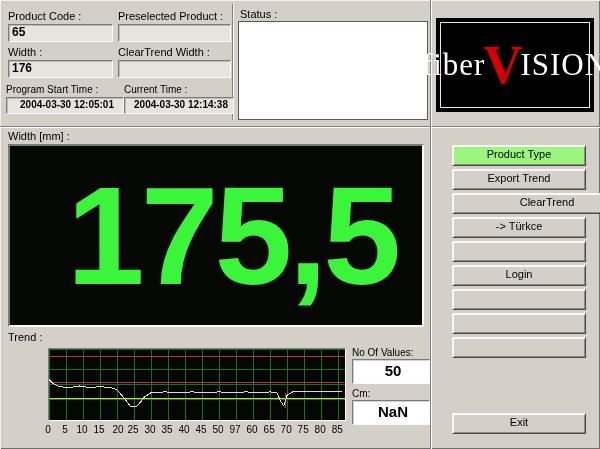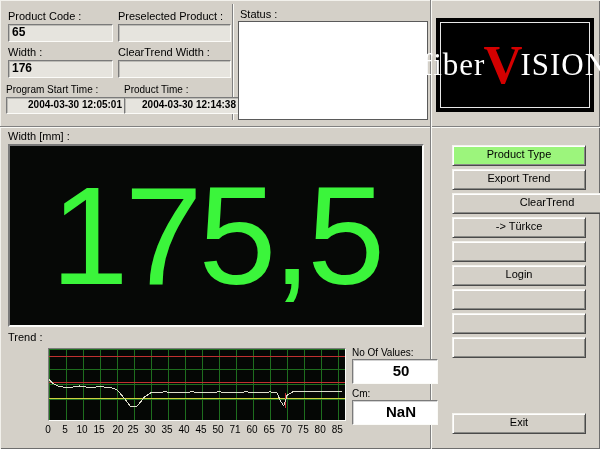--- a/index.html
+++ b/index.html
@@ -12,21 +12,21 @@
   }
   .abs{position:absolute;}
   .lbl{font-size:11px;white-space:nowrap;}
   .lbl-sm{font-size:10px;white-space:nowrap;}
   .box{
     position:absolute;background:#e6e4de;
     border:1px solid;border-color:#7a7a7a #fbfbf8 #fbfbf8 #7a7a7a;
     box-shadow: inset 1px 1px 0 rgba(0,0,0,0.18);
     font-size:12px;font-weight:bold;line-height:15px;padding-left:3px;
   }
-  .box.center{text-align:center;padding-left:12px;}
+  .box.center{text-align:center;padding-left:4px;}
   .box.white{background:#ffffff;}
   .box.time{font-size:10px;line-height:14px;}
   .box.big{font-size:15px;line-height:22px;}
   .btn{
     position:absolute;left:452px;width:132px;height:19px;
     background:#d4d0c8;
     border:1px solid;border-color:#f4f3ee #4a4a4a #4a4a4a #f4f3ee;
     box-shadow: inset 1px 1px 0 #ffffff, inset -1px -1px 0 #8a8a86;
     font-size:11px;text-align:center;line-height:17px;cursor:default;
     white-space:nowrap;
@@ -34,21 +34,21 @@
   .vgroove{position:absolute;width:1px;background:#808080;box-shadow:1px 0 0 #fafaf6;}
   .hgroove{position:absolute;height:1px;background:#808080;box-shadow:0 1px 0 #fafaf6;}
   .display{
     position:absolute;left:8px;top:144px;width:416px;height:183px;
     background:#060806;
     border:2px solid;border-color:#7a7a7a #fbfbf8 #fbfbf8 #7a7a7a;
     box-sizing:border-box;
   }
   .display-value{
     width:100%;height:100%;display:flex;align-items:center;justify-content:center;
-    font-size:140px;font-weight:normal;letter-spacing:-4px;
+    font-size:140px;font-weight:bold;letter-spacing:-4px;padding-left:16px;
   }
   .status-box{
     position:absolute;left:238px;top:21px;width:188px;height:97px;
     background:#ffffff;border:1px solid #5a5a5a;
   }
   .logo{
     position:absolute;left:436px;top:18px;width:158px;height:94px;
     background:#000000;display:flex;align-items:center;justify-content:center;
   }
   .logo-inner{
@@ -85,21 +85,21 @@
 
   <span class="abs lbl" style="left:8px;top:46px;">Width :</span>
   <div class="box" style="left:8px;top:60px;width:100px;height:16px;">176</div>
 
   <span class="abs lbl" style="left:118px;top:46px;">ClearTrend Width :</span>
   <div class="box" style="left:118px;top:60px;width:108px;height:16px;"></div>
 
   <span class="abs lbl-sm" style="left:6px;top:84px;">Program Start Time :</span>
   <div class="box time center" style="left:6px;top:97px;width:112px;height:15px;">2004-03-30 12:05:01</div>
 
-  <span class="abs lbl-sm" style="left:124px;top:84px;">Product Time :</span>
+  <span class="abs lbl-sm" style="left:124px;top:84px;">Current Time :</span>
   <div class="box time center" style="left:124px;top:97px;width:104px;height:15px;">2004-03-30 12:14:38</div>
 </div>
 
 <span class="abs lbl" style="left:240px;top:8px;">Status :</span>
 <div class="status-box"></div>
 
 <div class="logo">
   <div class="logo-inner">
     <span class="logo-prefix">fiber</span>
     <span class="logo-accent" style="color: rgb(212, 0, 0);">V</span>
@@ -151,21 +151,21 @@
       <span class="tick xtick" style="left: 7.01149px;">5</span>
       <span class="tick xtick" style="left: 24.023px;">10</span>
       <span class="tick xtick" style="left: 41.0345px;">15</span>
       <span class="tick xtick" style="left: 60px;">20</span>
       <span class="tick xtick" style="left: 75.0575px;">25</span>
       <span class="tick xtick" style="left: 92.069px;">30</span>
       <span class="tick xtick" style="left: 109.08px;">35</span>
       <span class="tick xtick" style="left: 126.092px;">40</span>
       <span class="tick xtick" style="left: 143.103px;">45</span>
       <span class="tick xtick" style="left: 160.115px;">50</span>
-      <span class="tick xtick" style="left: 177.126px;">71</span>
+      <span class="tick xtick" style="left: 177.126px;">97</span>
       <span class="tick xtick" style="left: 194.138px;">60</span>
       <span class="tick xtick" style="left: 211.149px;">65</span>
       <span class="tick xtick" style="left: 228.161px;">70</span>
       <span class="tick xtick" style="left: 245.172px;">75</span>
       <span class="tick xtick" style="left: 262.184px;">80</span>
       <span class="tick xtick" style="left: 279.195px;">85</span>
     </div>
 </div>
 
 <span class="abs lbl-sm" style="left:352px;top:347px;">No Of Values:</span>

